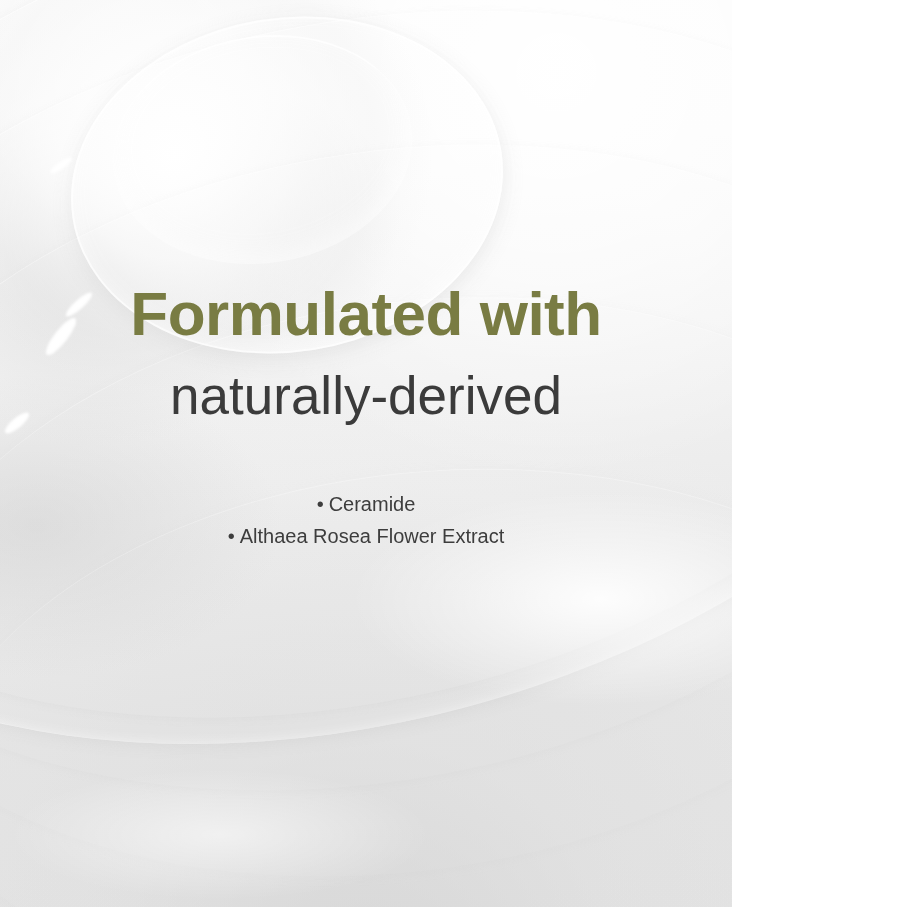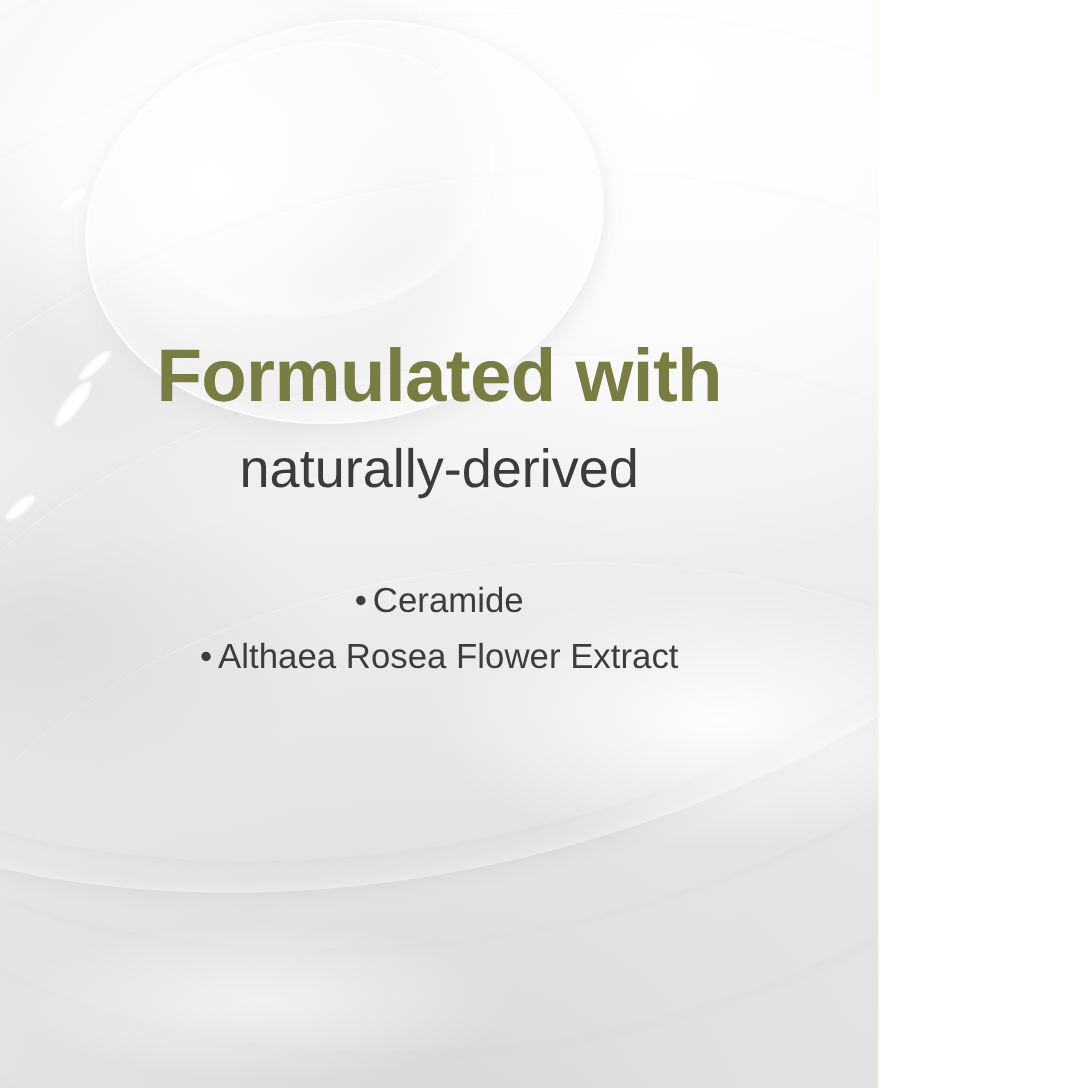--- a/index.html
+++ b/index.html
@@ -11,21 +11,21 @@
 
   body {
     font-family: "Liberation Sans", sans-serif;
   }
 
   #slide {
     position: relative;
     width: 732px;
     height: 907px;
     overflow: hidden;
-    background: #fef9c3;
+    background: #bef264;
   }
 
   
   .bg-layer {
     position: absolute;
     inset: 0;
     pointer-events: none;
   }
 
   
@@ -218,32 +218,32 @@
     font-weight: bold;
     letter-spacing: -0.5px;
     line-height: 1.0;
     color: #797c43;
     text-align: center;
     white-space: nowrap;
   }
 
   .subhead {
     margin-top: 18px;
-    font-size: 45px;
+    font-size: 53px;
     font-weight: normal;
     line-height: 1.24;
     color: #3b3b3b;
     text-align: center;
   }
 
   .subhead-line { display: block; white-space: nowrap; }
 
   .ingredients {
     margin-top: 59px;
-    font-size: 29px;
+    font-size: 20px;
     font-weight: normal;
     line-height: 1.62;
     color: #3d3d3d;
     text-align: center;
   }
 
   .ingredient-item { display: block; white-space: nowrap; }
 
   .bullet-glyph {
     display: inline-block;

